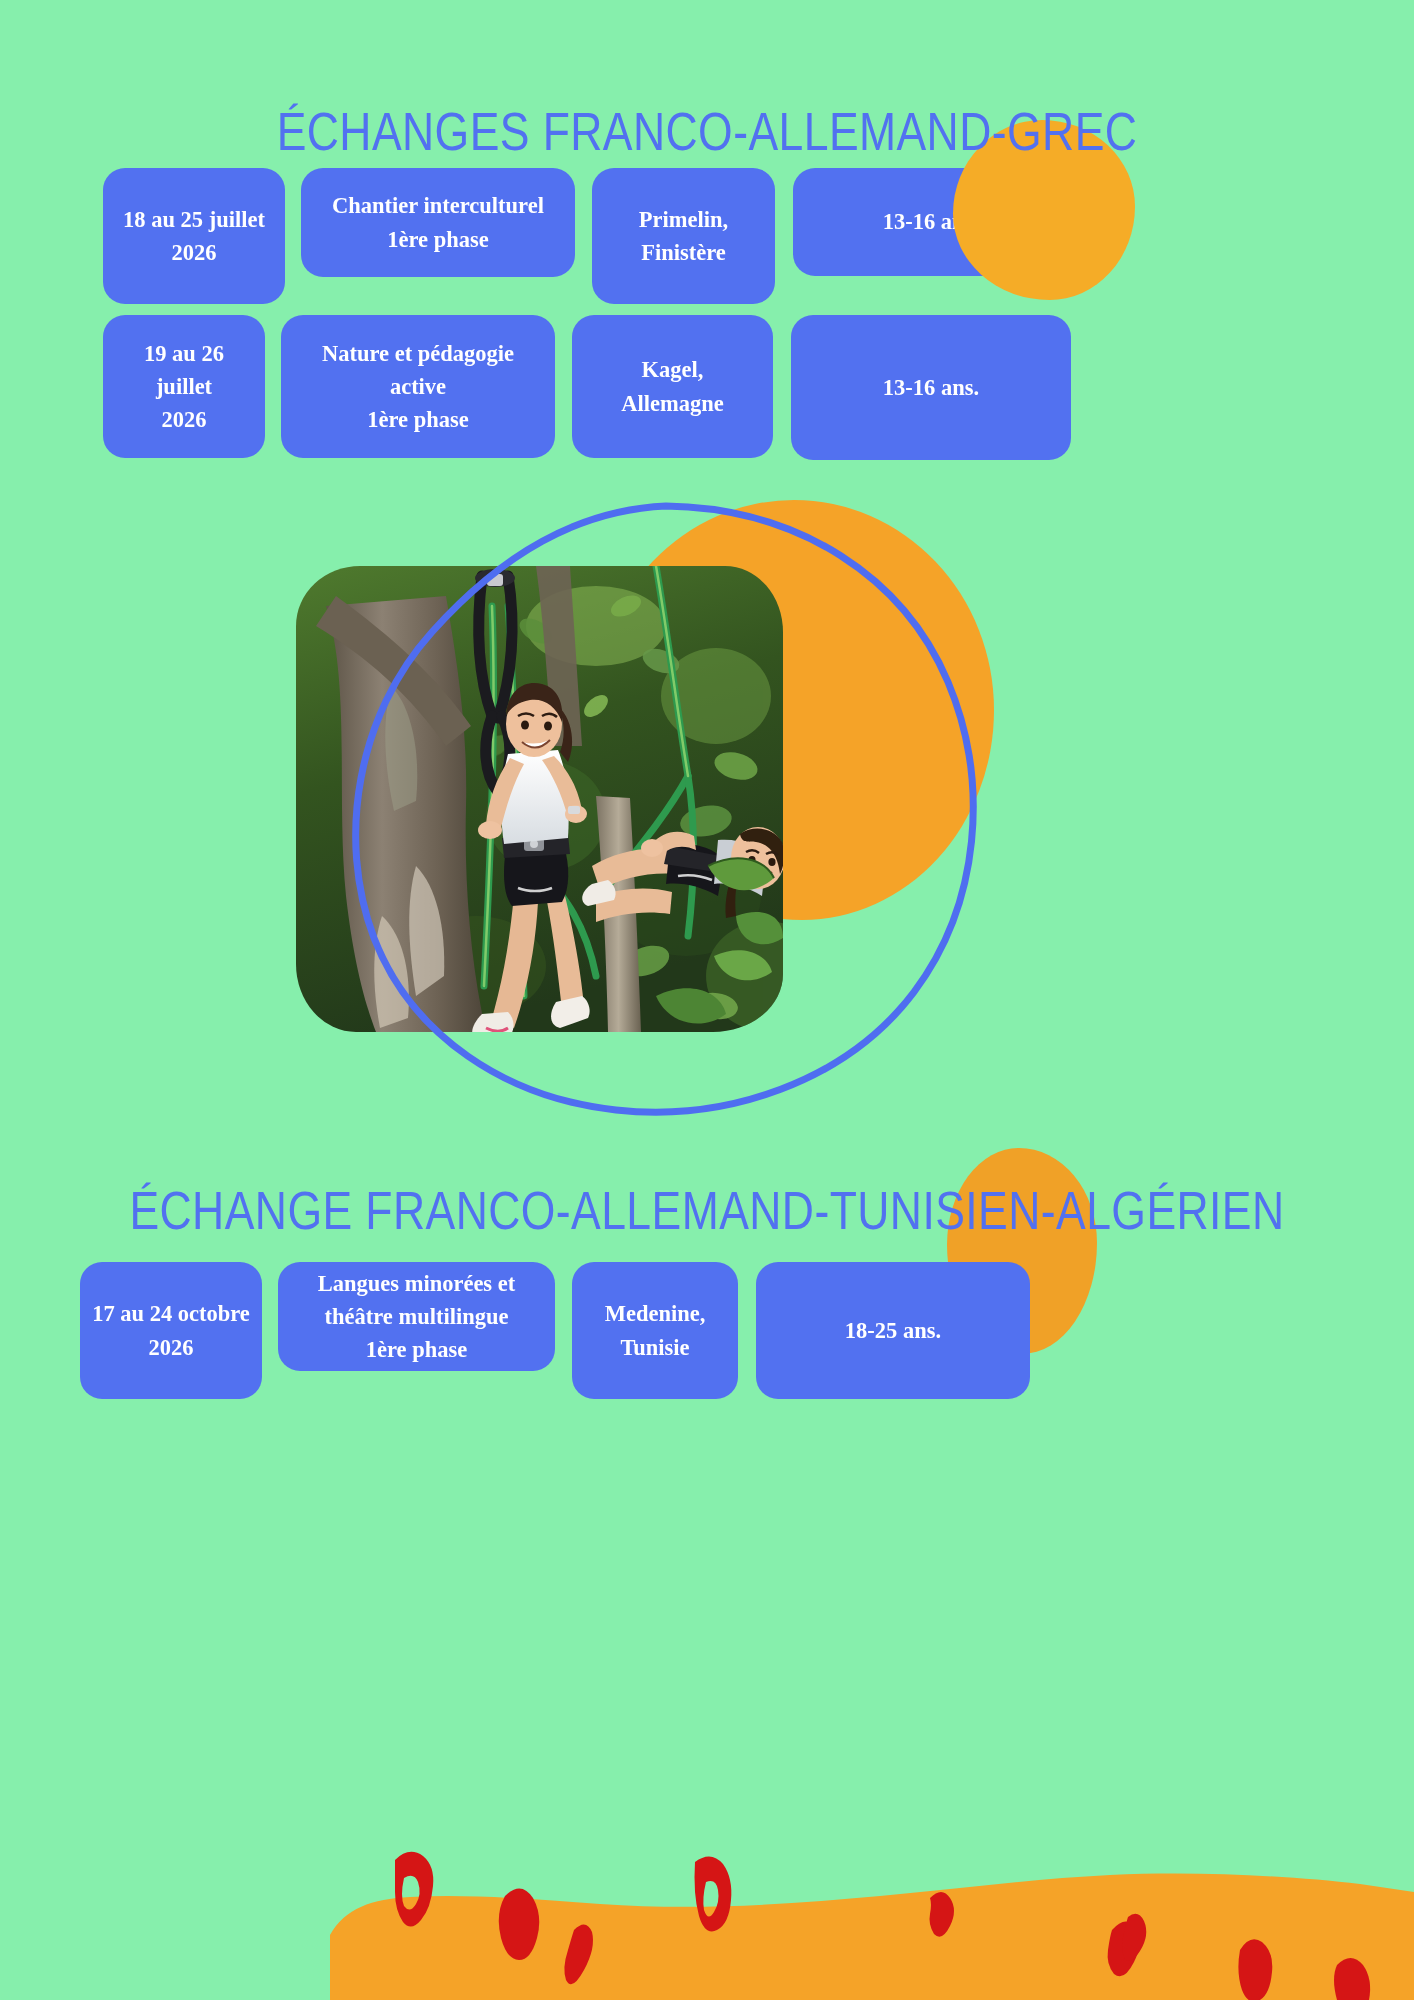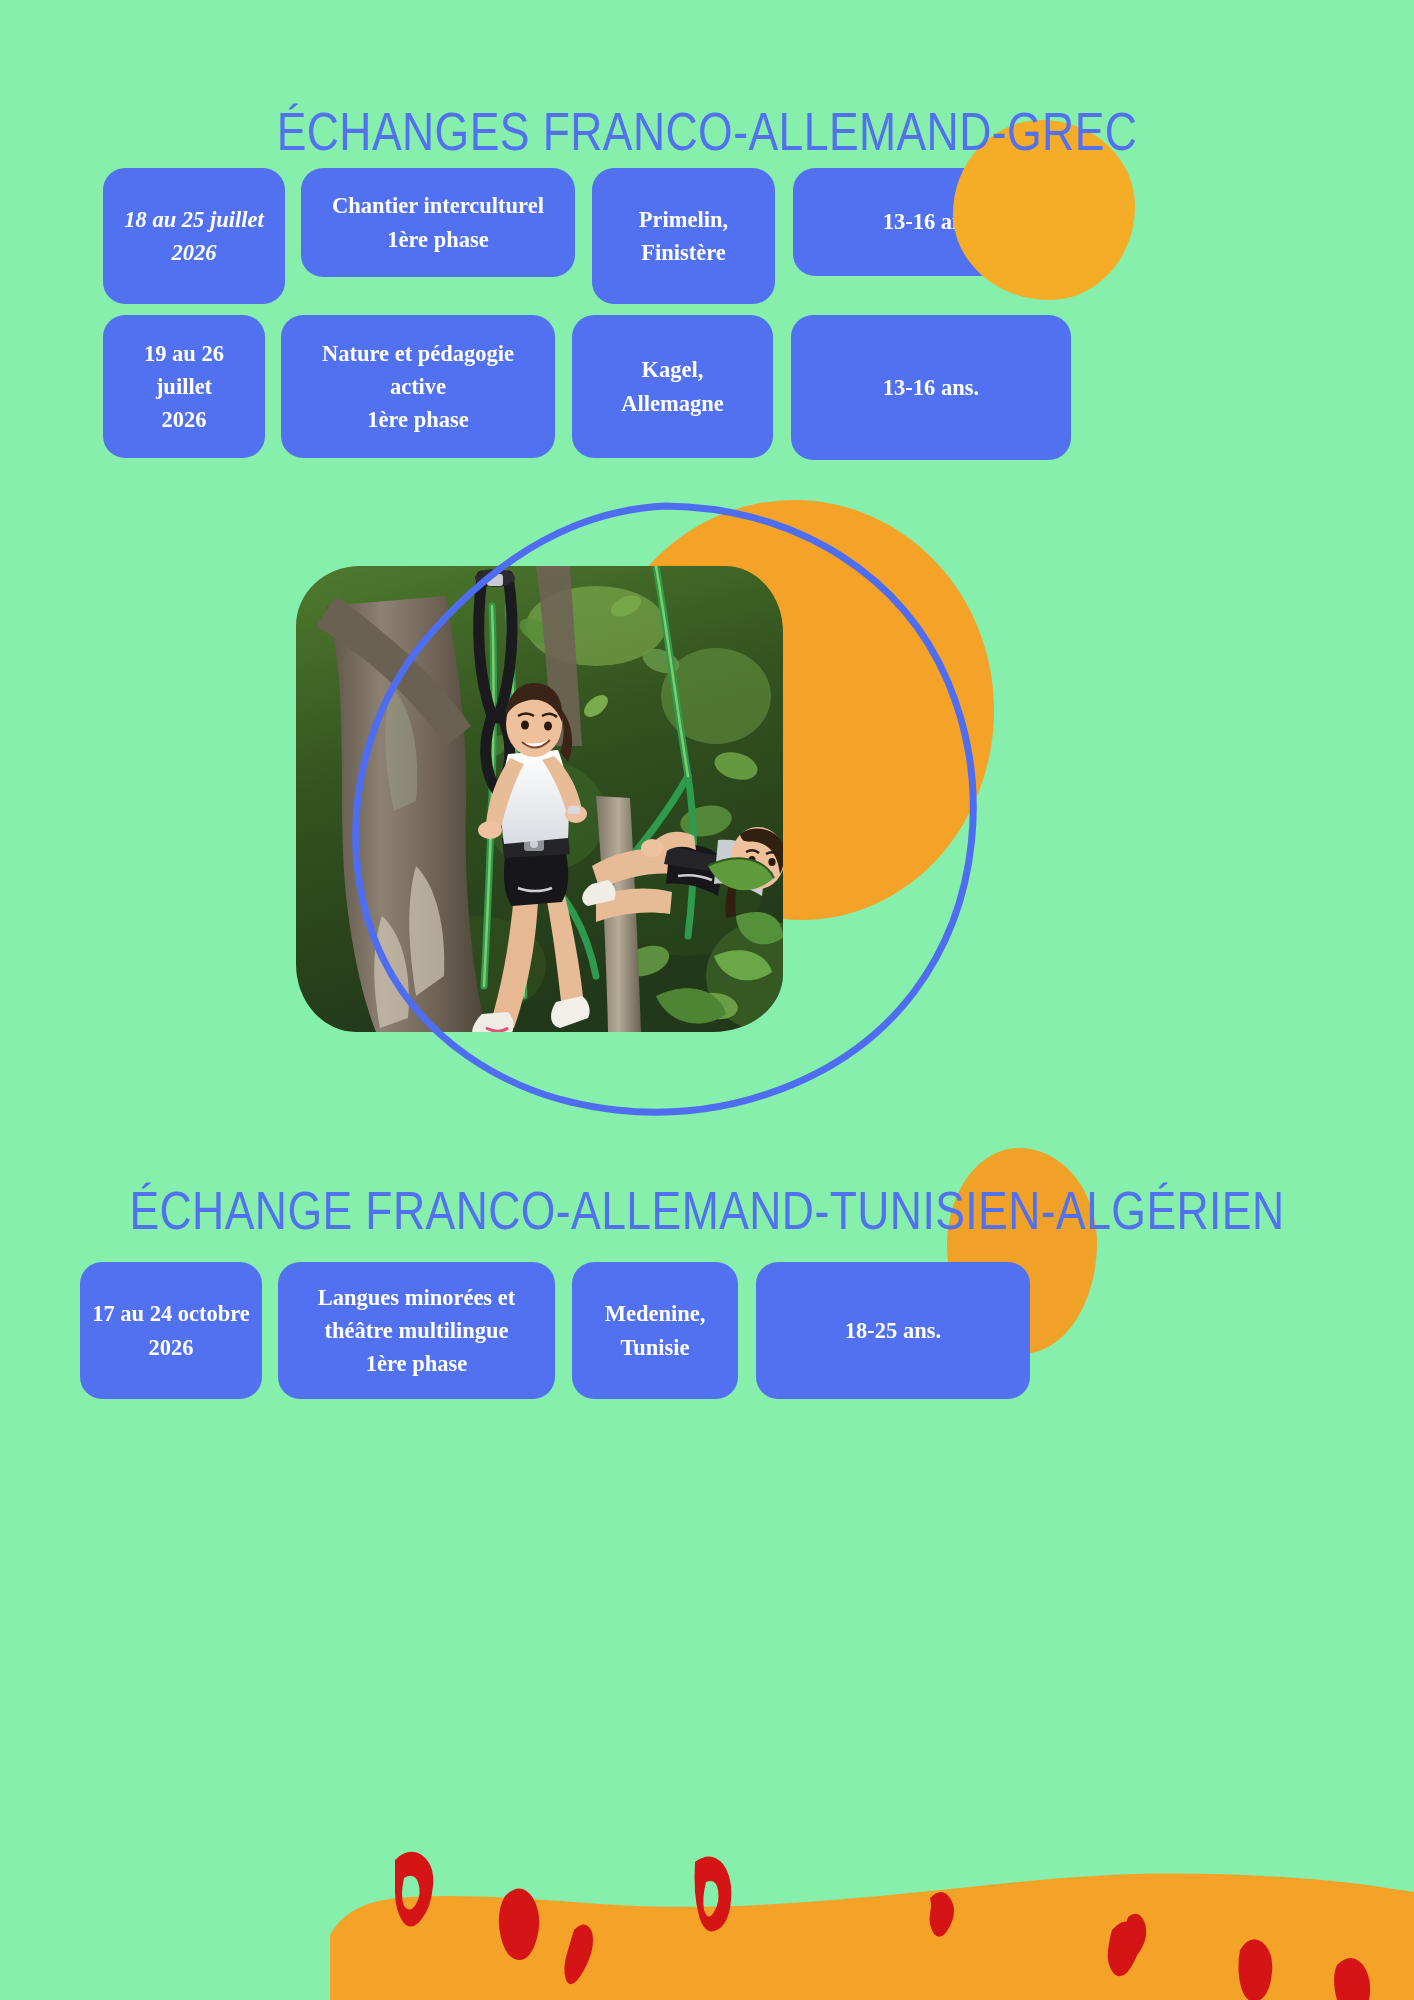--- a/index.html
+++ b/index.html
@@ -120,32 +120,32 @@
     font-family: "Liberation Serif", serif;
     font-weight: bold;
     font-size: 22.5px;
     line-height: 1.48;
     padding: 6px 12px;
     box-sizing: border-box;
     white-space: pre-line;
   }
 
   
-  #row-1 .c1 { width: 182px; height: 136px; margin-right: 16px; font-style: italic; }
+  #row-1 .c1 { width: 182px; height: 136px; margin-right: 16px; }
   #row-1 .c2 { width: 274px; height: 109px; margin-right: 17px; }
   #row-1 .c3 { width: 183px; height: 136px; margin-right: 18px; }
   #row-1 .c4 { width: 270px; height: 108px; }
 
   #row-2 .c1 { width: 162px; height: 143px; margin-right: 16px; }
   #row-2 .c2 { width: 274px; height: 143px; margin-right: 17px; }
   #row-2 .c3 { width: 201px; height: 143px; margin-right: 18px; }
   #row-2 .c4 { width: 280px; height: 145px; text-align: right; }
 
   #row-3 .c1 { width: 182px; height: 137px; margin-right: 16px; }
-  #row-3 .c2 { width: 277px; height: 137px; margin-right: 17px; }
+  #row-3 .c2 { width: 277px; height: 109px; margin-right: 17px; }
   #row-3 .c3 { width: 166px; height: 137px; margin-right: 18px; }
   #row-3 .c4 { width: 274px; height: 137px; }
 
   
   .bottom-band {
     position: absolute;
     left: 0;
     bottom: 0;
     width: 1414px;
     height: 200px;

